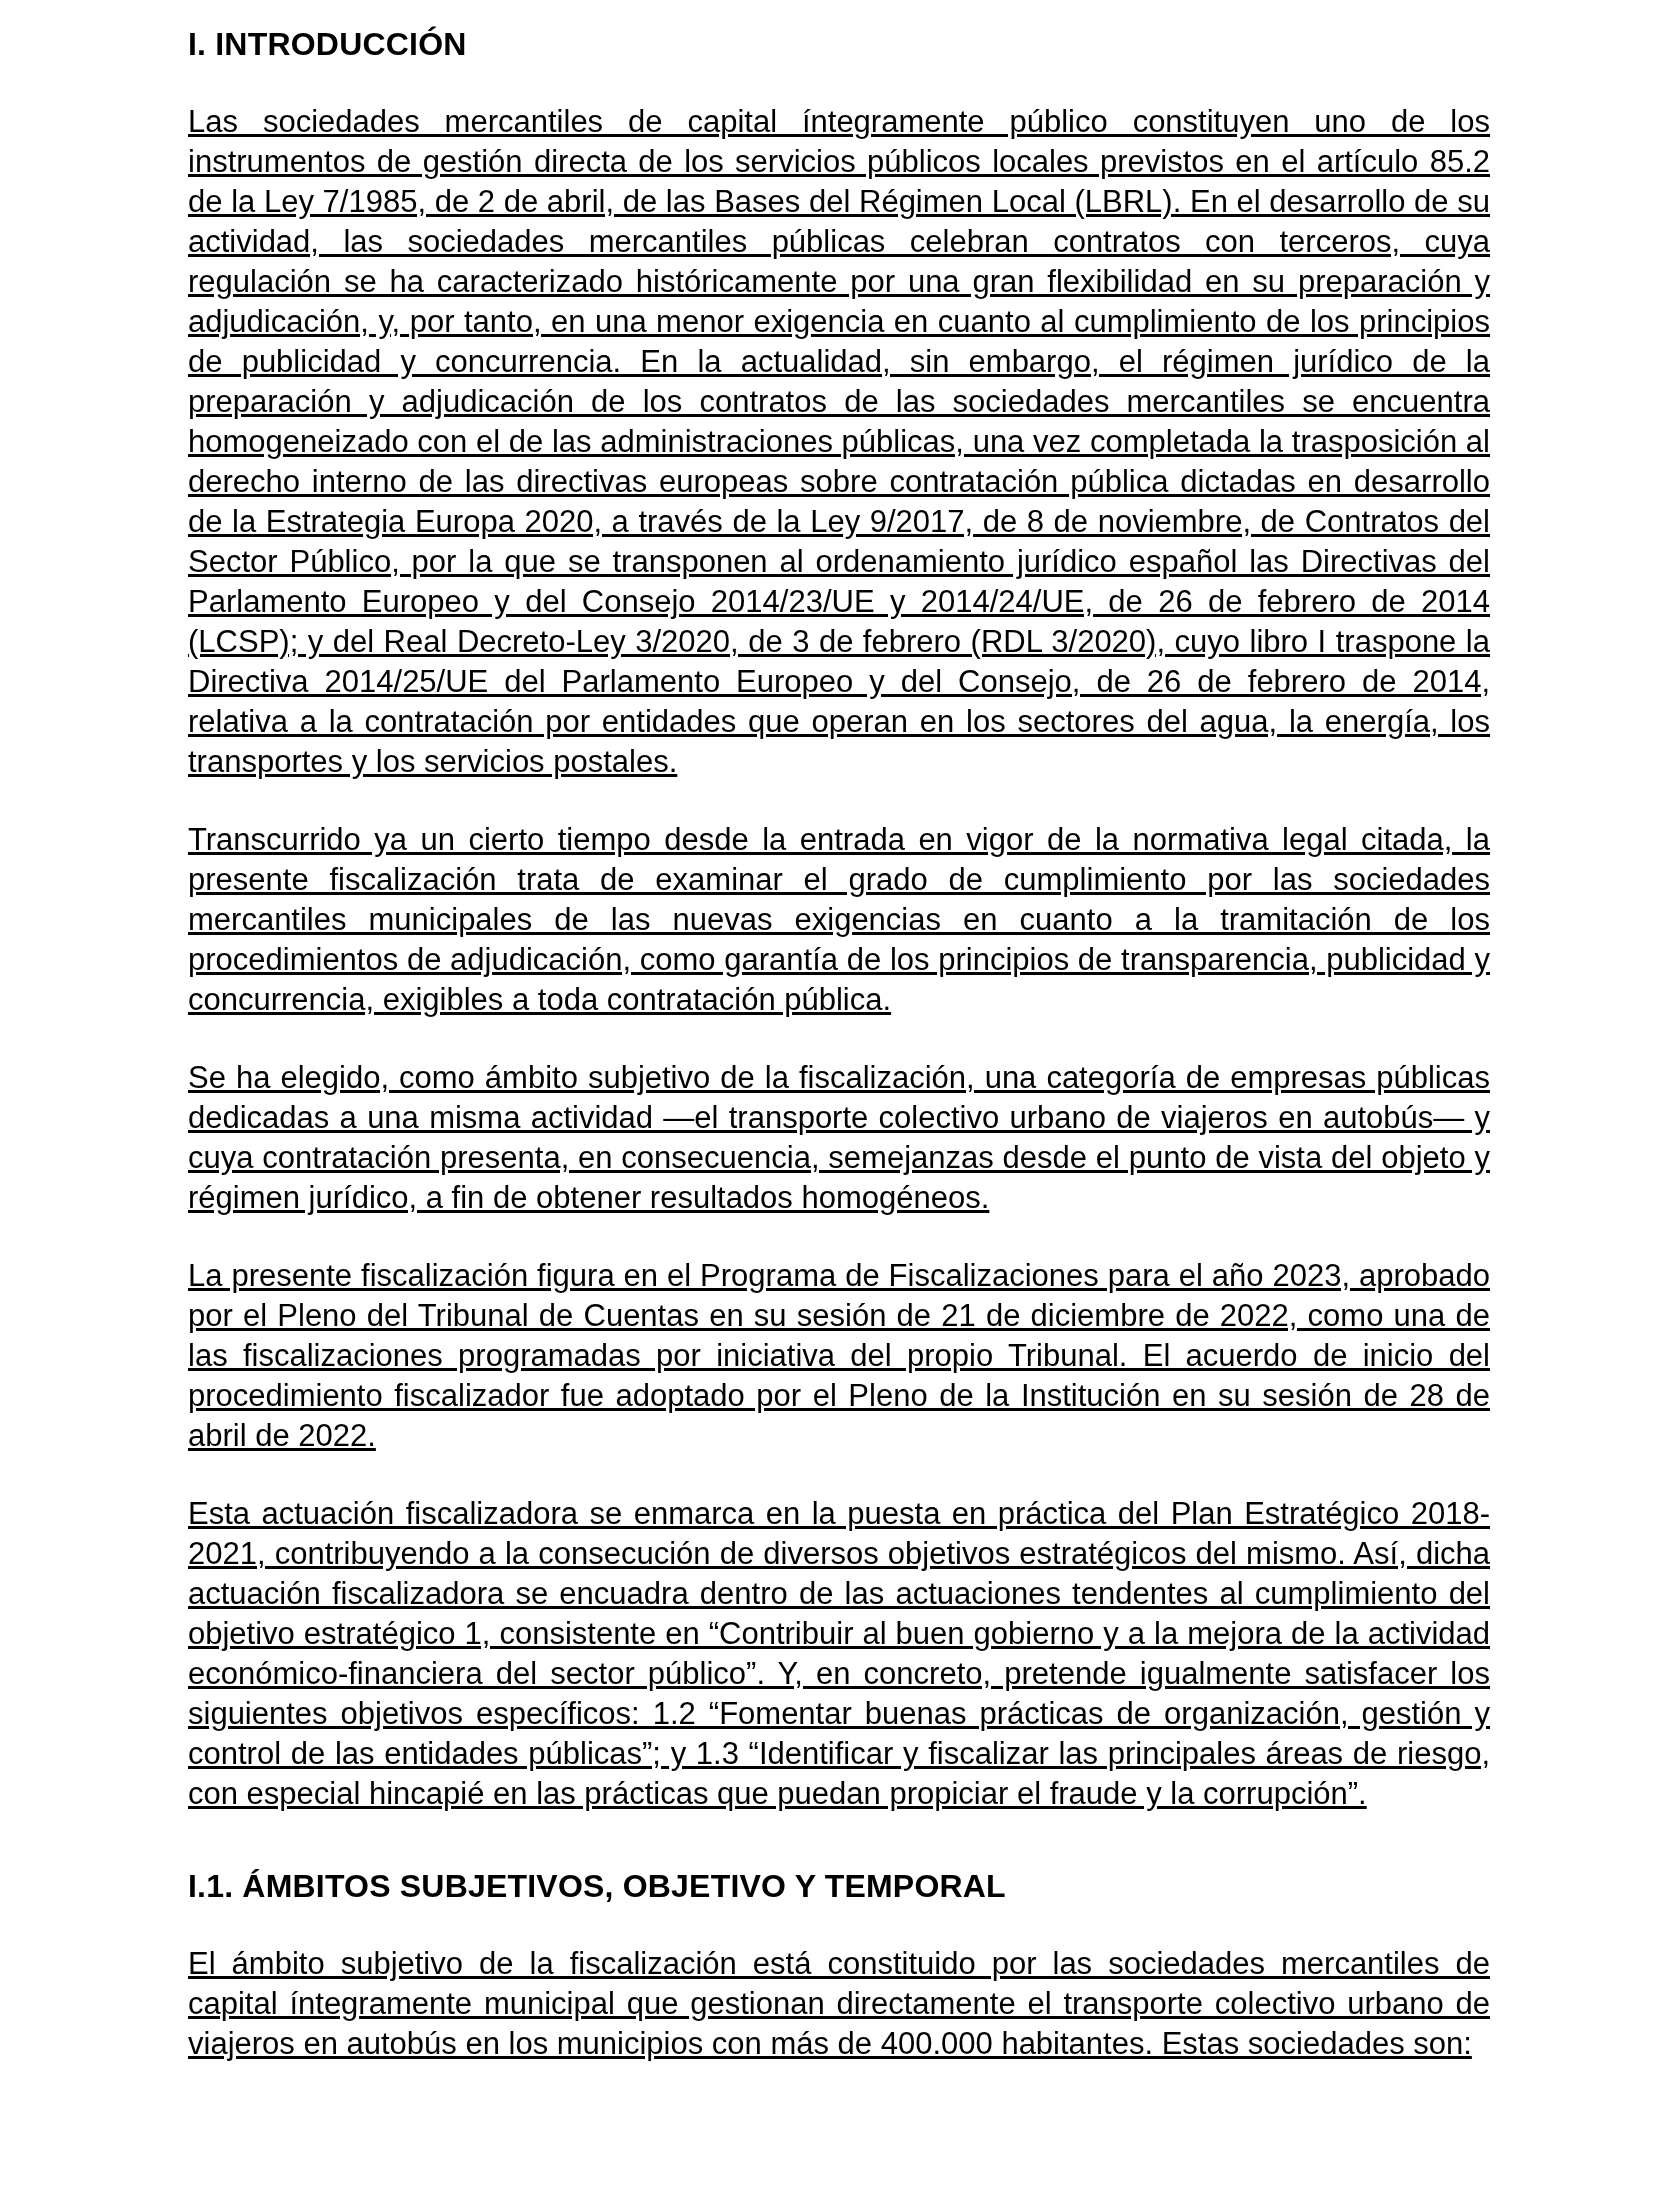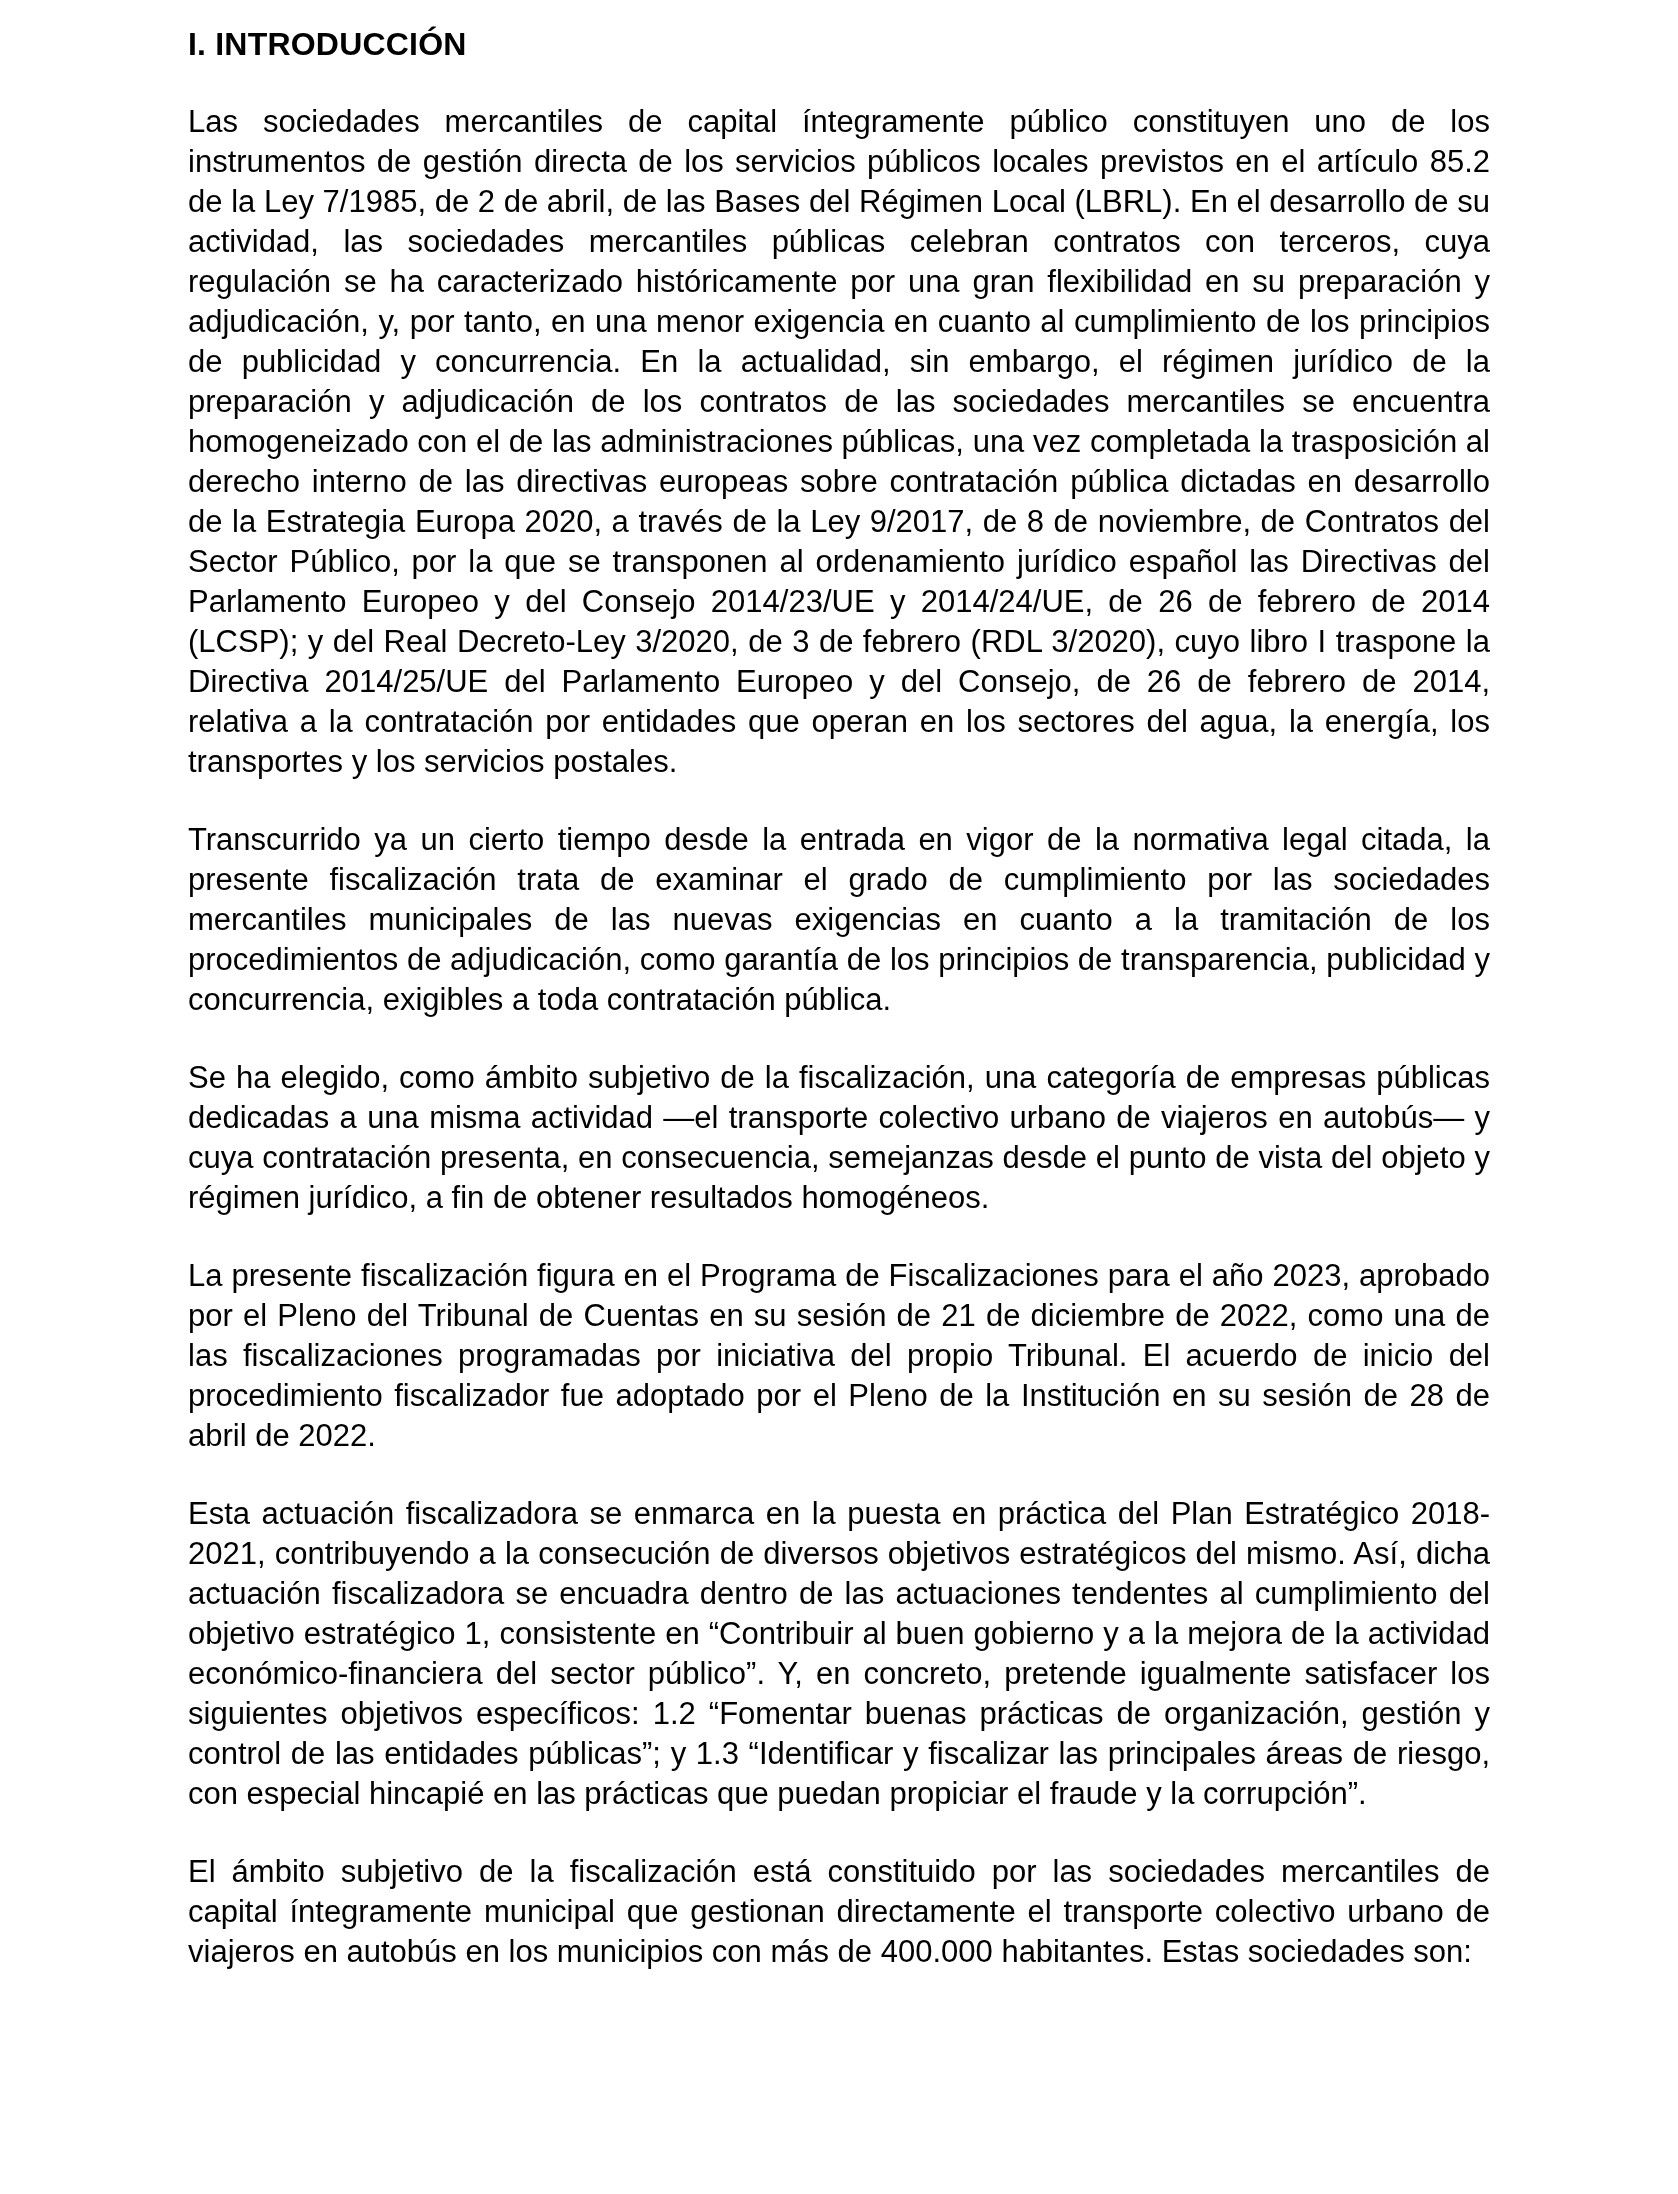--- a/index.html
+++ b/index.html
@@ -27,20 +27,21 @@
     text-align: left;
     letter-spacing: 0.2px;
   }
   .heading.sub {
     margin-top: 52px;
   }
   .para {
     margin: 0 0 38px 0;
     text-align: justify;
     text-justify: inter-word;
+    text-decoration: underline;
   }
   .para:last-child {
     margin-bottom: 0;
   }
 </style>
 </head>
 <body>
 
 <main class="page">
 
@@ -49,17 +50,18 @@
   <p class="para">Las sociedades mercantiles de capital íntegramente público constituyen uno de los instrumentos de gestión directa de los servicios públicos locales previstos en el artículo 85.2 de la Ley 7/1985, de 2 de abril, de las Bases del Régimen Local (LBRL). En el desarrollo de su actividad, las sociedades mercantiles públicas celebran contratos con terceros, cuya regulación se ha caracterizado históricamente por una gran flexibilidad en su preparación y adjudicación, y, por tanto, en una menor exigencia en cuanto al cumplimiento de los principios de publicidad y concurrencia. En la actualidad, sin embargo, el régimen jurídico de la preparación y adjudicación de los contratos de las sociedades mercantiles se encuentra homogeneizado con el de las administraciones públicas, una vez completada la trasposición al derecho interno de las directivas europeas sobre contratación pública dictadas en desarrollo de la Estrategia Europa 2020, a través de la Ley 9/2017, de 8 de noviembre, de Contratos del Sector Público, por la que se transponen al ordenamiento jurídico español las Directivas del Parlamento Europeo y del Consejo 2014/23/UE y 2014/24/UE, de 26 de febrero de 2014 (LCSP); y del Real Decreto-Ley 3/2020, de 3 de febrero (RDL 3/2020), cuyo libro I traspone la Directiva 2014/25/UE del Parlamento Europeo y del Consejo, de 26 de febrero de 2014, relativa a la contratación por entidades que operan en los sectores del agua, la energía, los transportes y los servicios postales.</p>
 
   <p class="para">Transcurrido ya un cierto tiempo desde la entrada en vigor de la normativa legal citada, la presente fiscalización trata de examinar el grado de cumplimiento por las sociedades mercantiles municipales de las nuevas exigencias en cuanto a la tramitación de los procedimientos de adjudicación, como garantía de los principios de transparencia, publicidad y concurrencia, exigibles a toda contratación pública.</p>
 
   <p class="para">Se ha elegido, como ámbito subjetivo de la fiscalización, una categoría de empresas públicas dedicadas a una misma actividad —el transporte colectivo urbano de viajeros en autobús— y cuya contratación presenta, en consecuencia, semejanzas desde el punto de vista del objeto y régimen jurídico, a fin de obtener resultados homogéneos.</p>
 
   <p class="para">La presente fiscalización figura en el Programa de Fiscalizaciones para el año 2023, aprobado por el Pleno del Tribunal de Cuentas en su sesión de 21 de diciembre de 2022, como una de las fiscalizaciones programadas por iniciativa del propio Tribunal. El acuerdo de inicio del procedimiento fiscalizador fue adoptado por el Pleno de la Institución en su sesión de 28 de abril de 2022.</p>
 
   <p class="para">Esta actuación fiscalizadora se enmarca en la puesta en práctica del Plan Estratégico 2018-2021, contribuyendo a la consecución de diversos objetivos estratégicos del mismo. Así, dicha actuación fiscalizadora se encuadra dentro de las actuaciones tendentes al cumplimiento del objetivo estratégico 1, consistente en “Contribuir al buen gobierno y a la mejora de la actividad económico-financiera del sector público”. Y, en concreto, pretende igualmente satisfacer los siguientes objetivos específicos: 1.2 “Fomentar buenas prácticas de organización, gestión y control de las entidades públicas”; y 1.3 “Identificar y fiscalizar las principales áreas de riesgo, con especial hincapié en las prácticas que puedan propiciar el fraude y la corrupción”.</p>
 
+  <h2 class="heading sub">I.1. ÁMBITOS SUBJETIVOS, OBJETIVO Y TEMPORAL</h2>
 
   <p class="para">El ámbito subjetivo de la fiscalización está constituido por las sociedades mercantiles de capital íntegramente municipal que gestionan directamente el transporte colectivo urbano de viajeros en autobús en los municipios con más de 400.000 habitantes. Estas sociedades son:</p>
 
 </main>
 
 
 </body></html>

